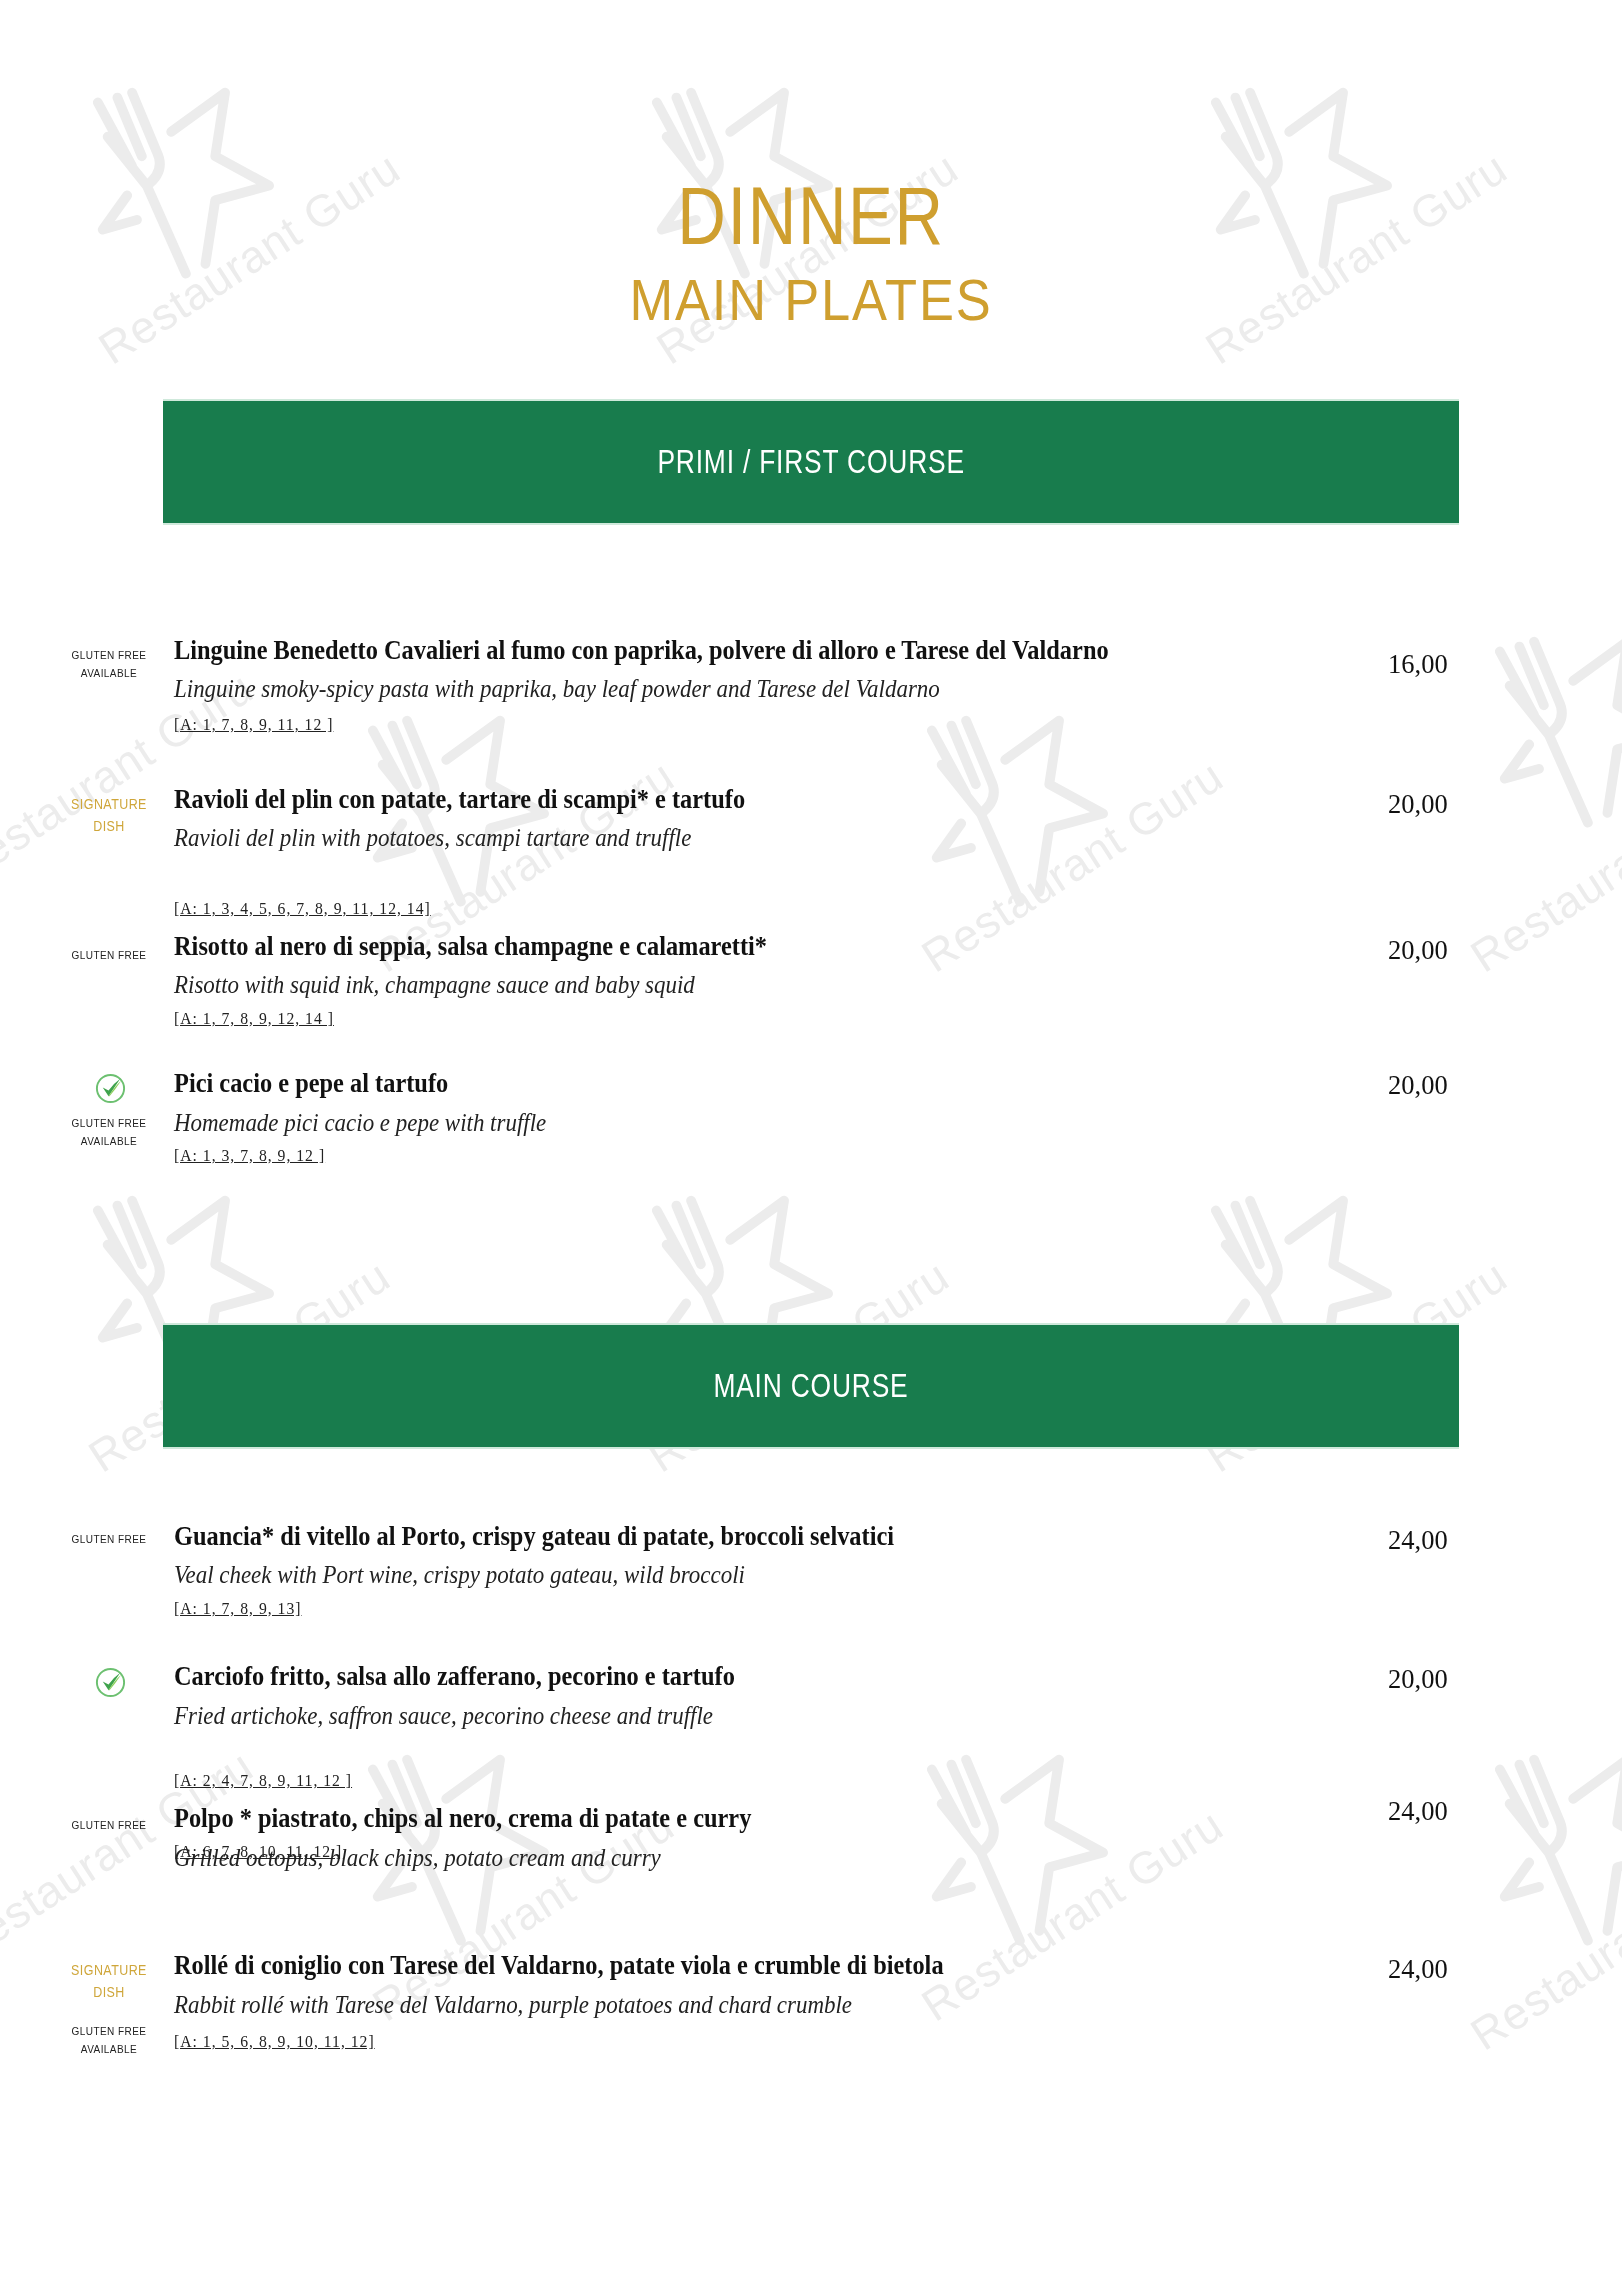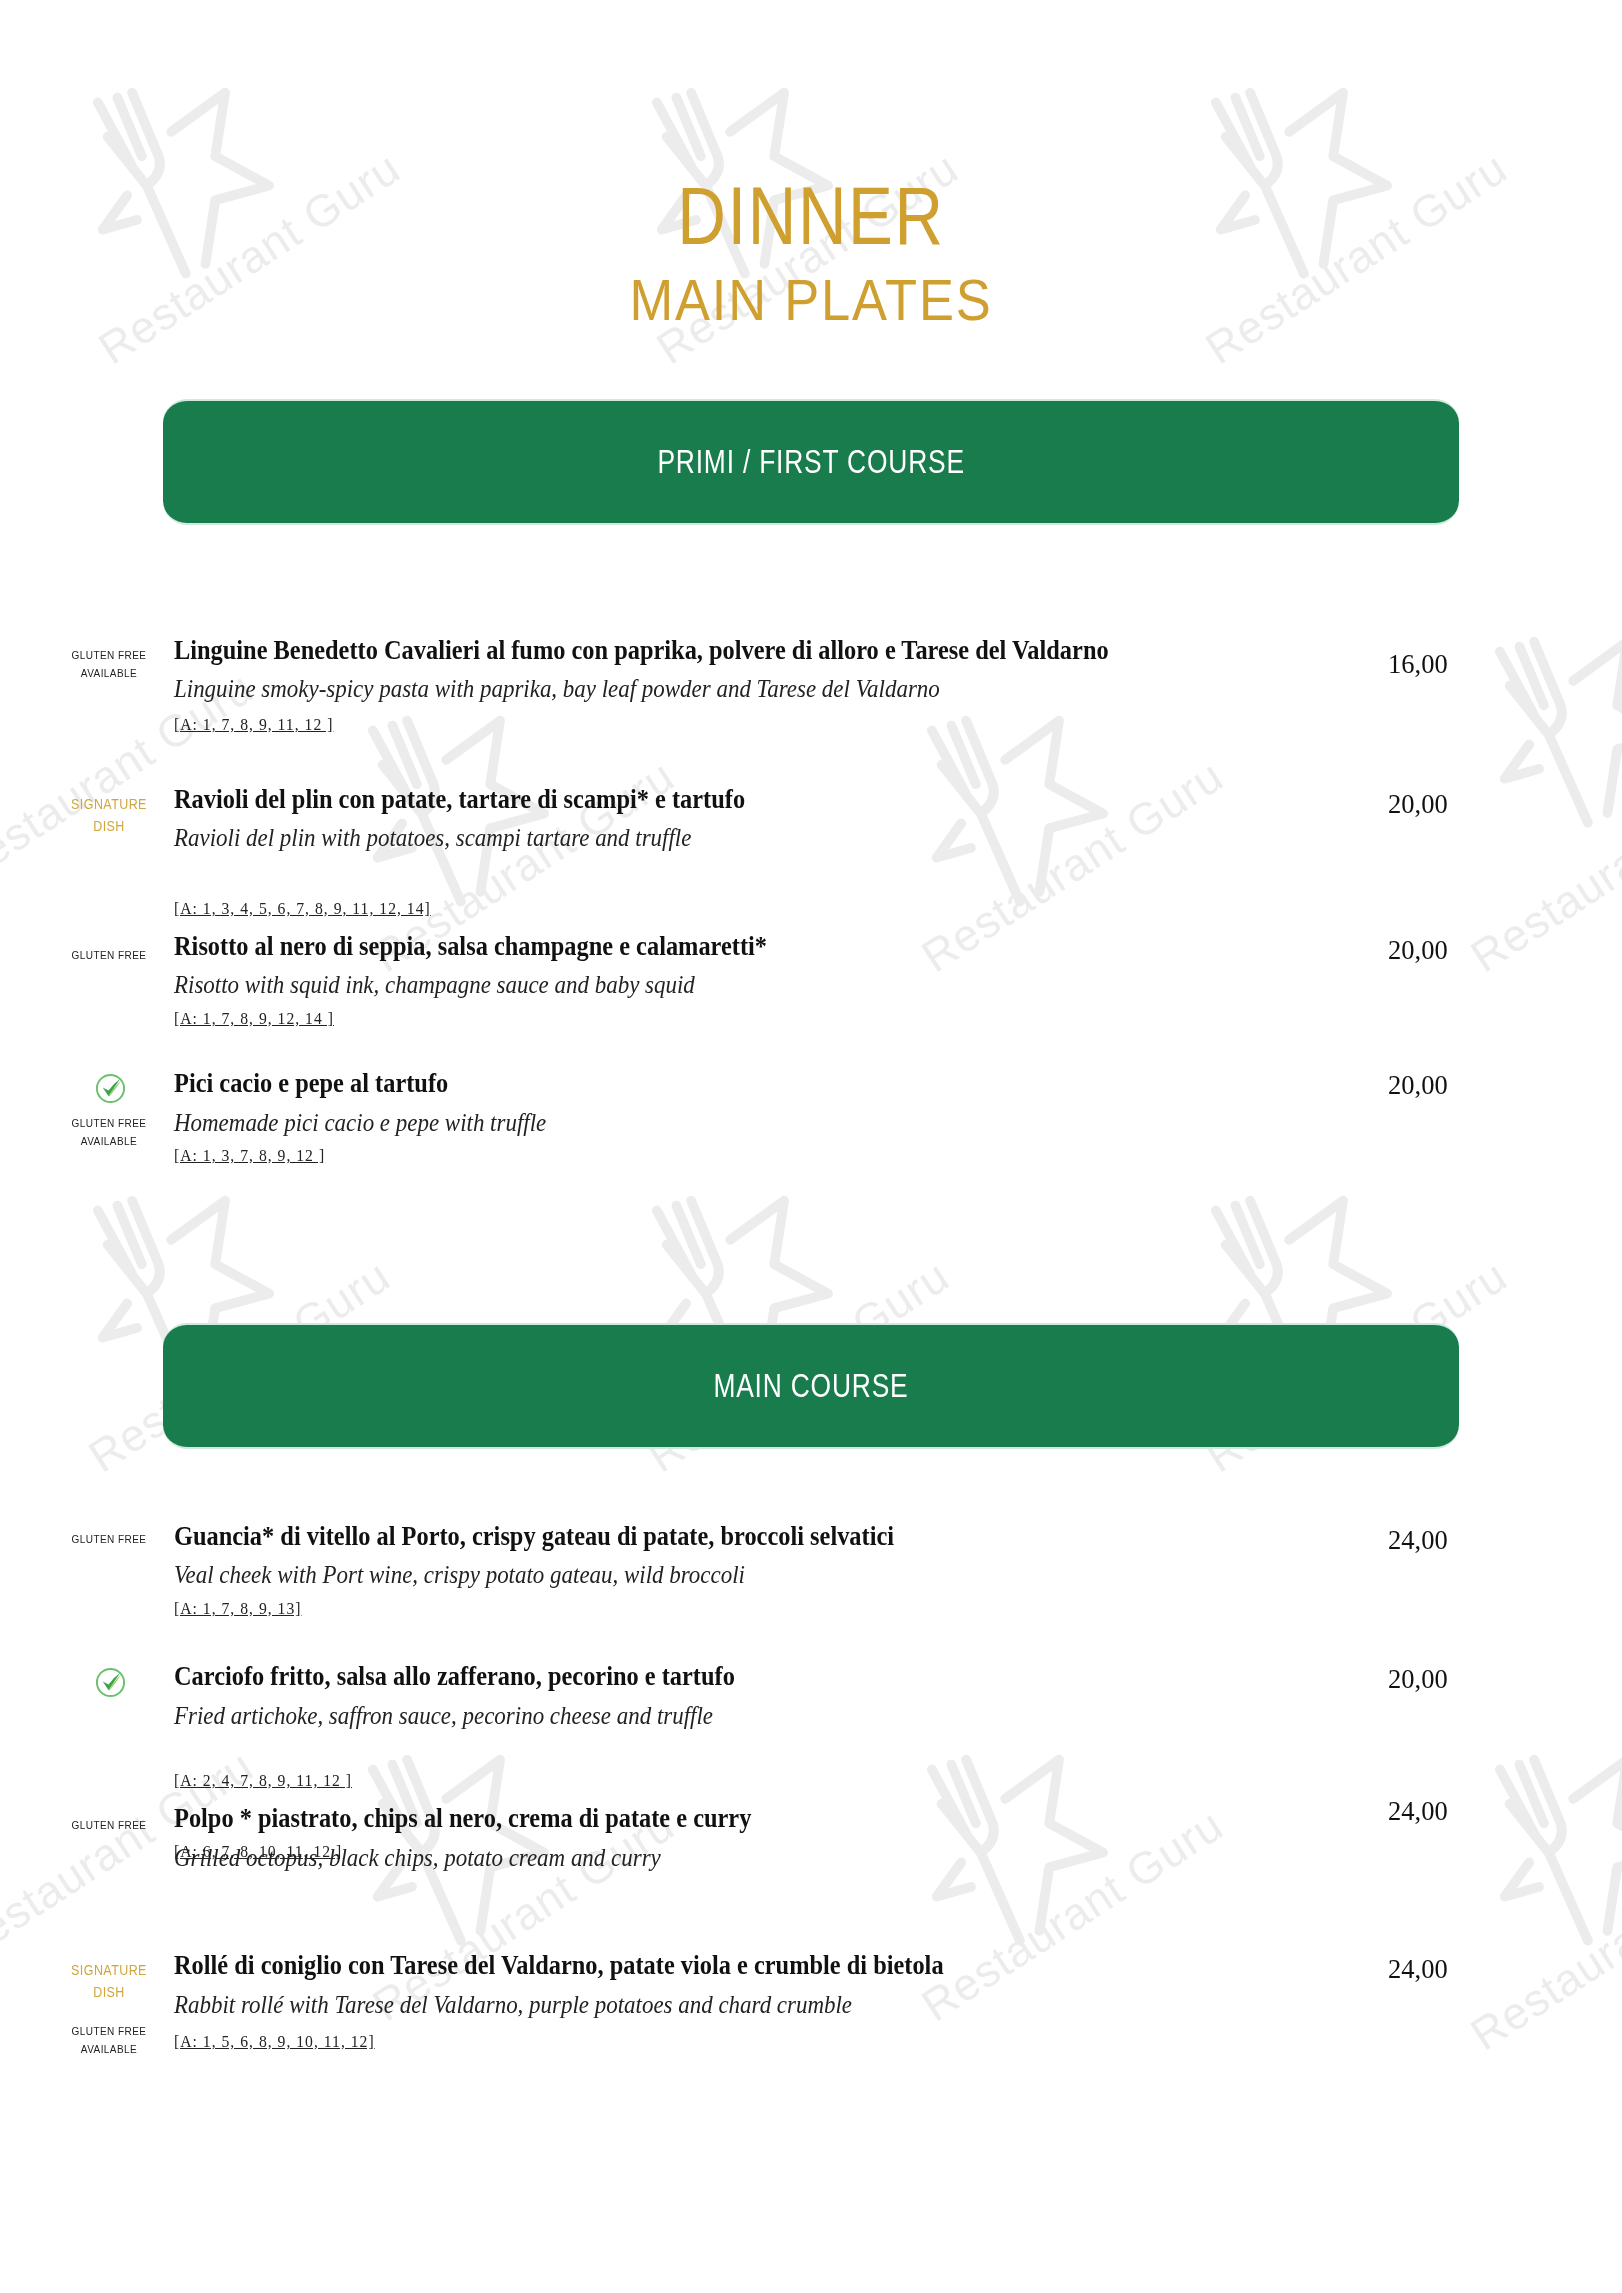--- a/index.html
+++ b/index.html
@@ -3,21 +3,21 @@
 <meta charset="utf-8">
 <style>
   html, body { margin:0; padding:0; background:#ffffff; }
   body { width:1622px; height:2294px; position:relative; overflow:hidden; font-family:"Liberation Serif", serif; color:#111; }
   .wm { position:absolute; pointer-events:none; opacity:1; }
   .wm svg { display:block; }
   .wm-text { position:absolute; font-family:"Liberation Sans", sans-serif; font-size:45px; color:#ececec; transform:rotate(-33deg); transform-origin:left bottom; white-space:nowrap; letter-spacing:1px; }
   .title { position:absolute; left:0; width:1622px; text-align:center; color:#cf9f2f; font-family:"Liberation Sans", sans-serif; font-weight:400; letter-spacing:2px; }
   .title.t1 { top:169px; font-size:82px; transform:scaleX(0.82); }
   .title.t2 { top:267px; font-size:57px; transform:scaleX(0.92); }
-  .band { position:absolute; left:163px; width:1296px; height:122px; background:#187c4d; border-top:2px solid #cfe9db; border-bottom:2px solid #cfe9db; display:flex; align-items:center; justify-content:center;border-radius:24px; }
+  .band { position:absolute; left:163px; width:1296px; height:122px; background:#187c4d; border-top:2px solid #cfe9db; border-bottom:2px solid #cfe9db; display:flex; align-items:center; justify-content:center; }
   .band span { color:#fff; font-family:"Liberation Sans", sans-serif; font-size:33px; letter-spacing:1px; transform:scaleX(0.8); display:inline-block; }
   .item { position:absolute; left:0; width:1622px; }
   .tag { position:absolute; left:63px; width:92px; text-align:center; font-family:"Liberation Sans", sans-serif; font-size:11.8px; line-height:17.6px; color:#222; letter-spacing:0.5px; transform:scaleX(0.85); }
   .tag.sig { color:#cfa63a; font-size:14.7px; line-height:21.6px; }
   .check { position:absolute; left:94px; width:33px; height:33px; }
   .name { position:absolute; left:174px; font-weight:700; font-size:26.5px; white-space:nowrap; transform:scaleX(0.92); transform-origin:left; }
   .desc { position:absolute; left:174px; font-style:italic; font-size:25.5px; white-space:nowrap; color:#222; transform:scaleX(0.9); transform-origin:left; }
   .allerg { position:absolute; left:174px; font-size:15.7px; color:#222; white-space:nowrap; letter-spacing:1px;text-decoration:underline; }
   .price { position:absolute; left:1388px; font-size:26.5px; color:#111; }
 </style>

